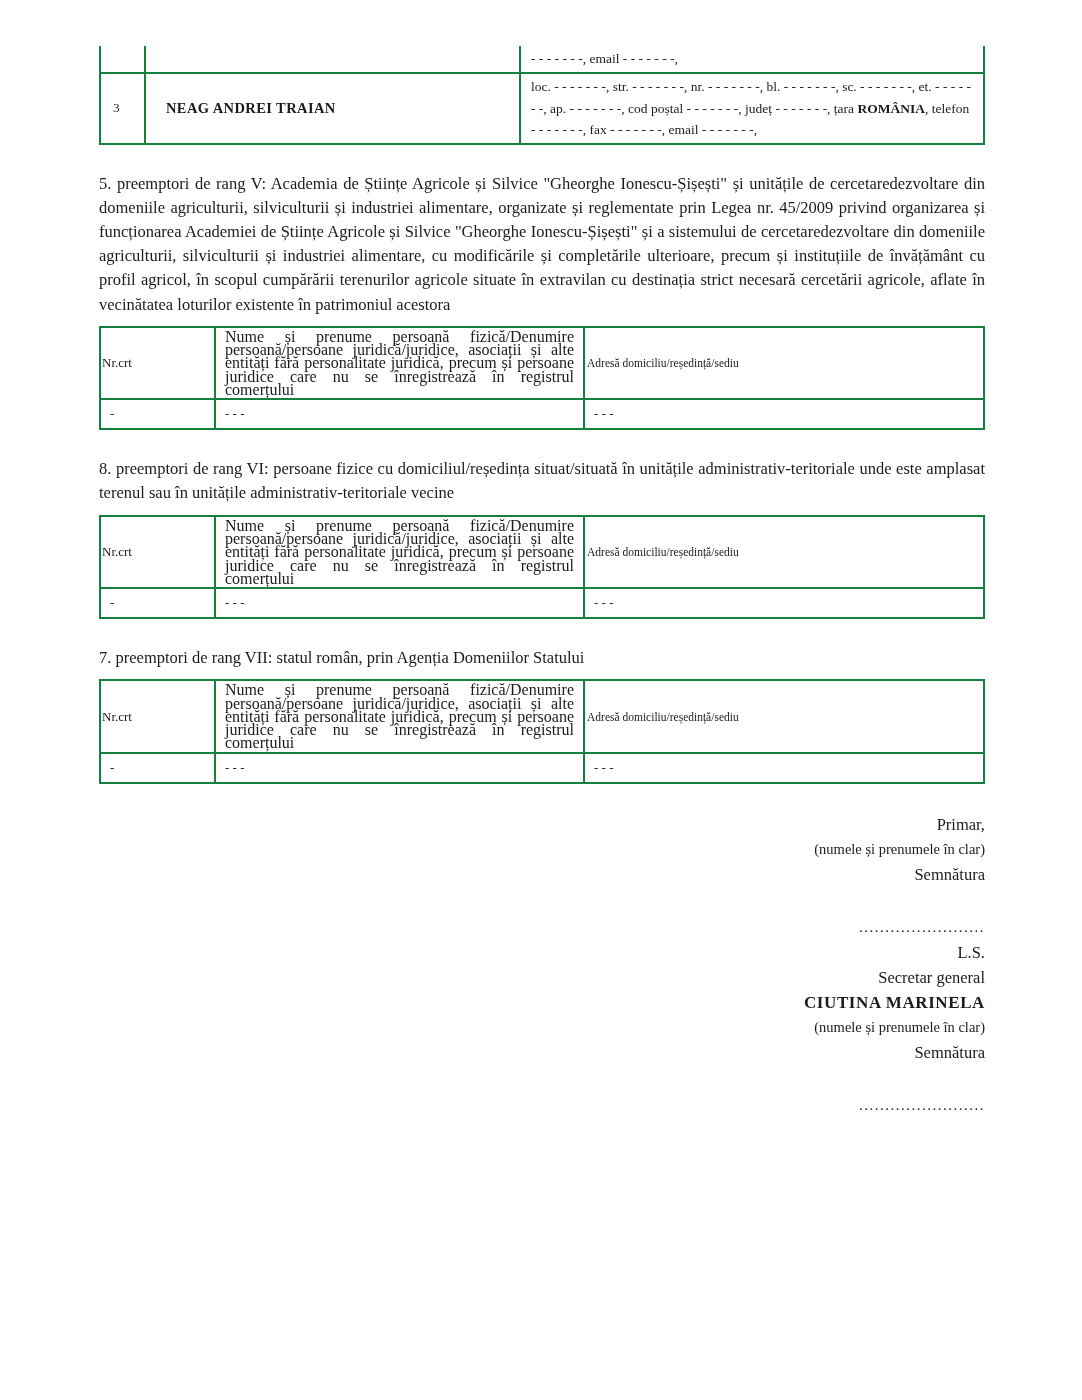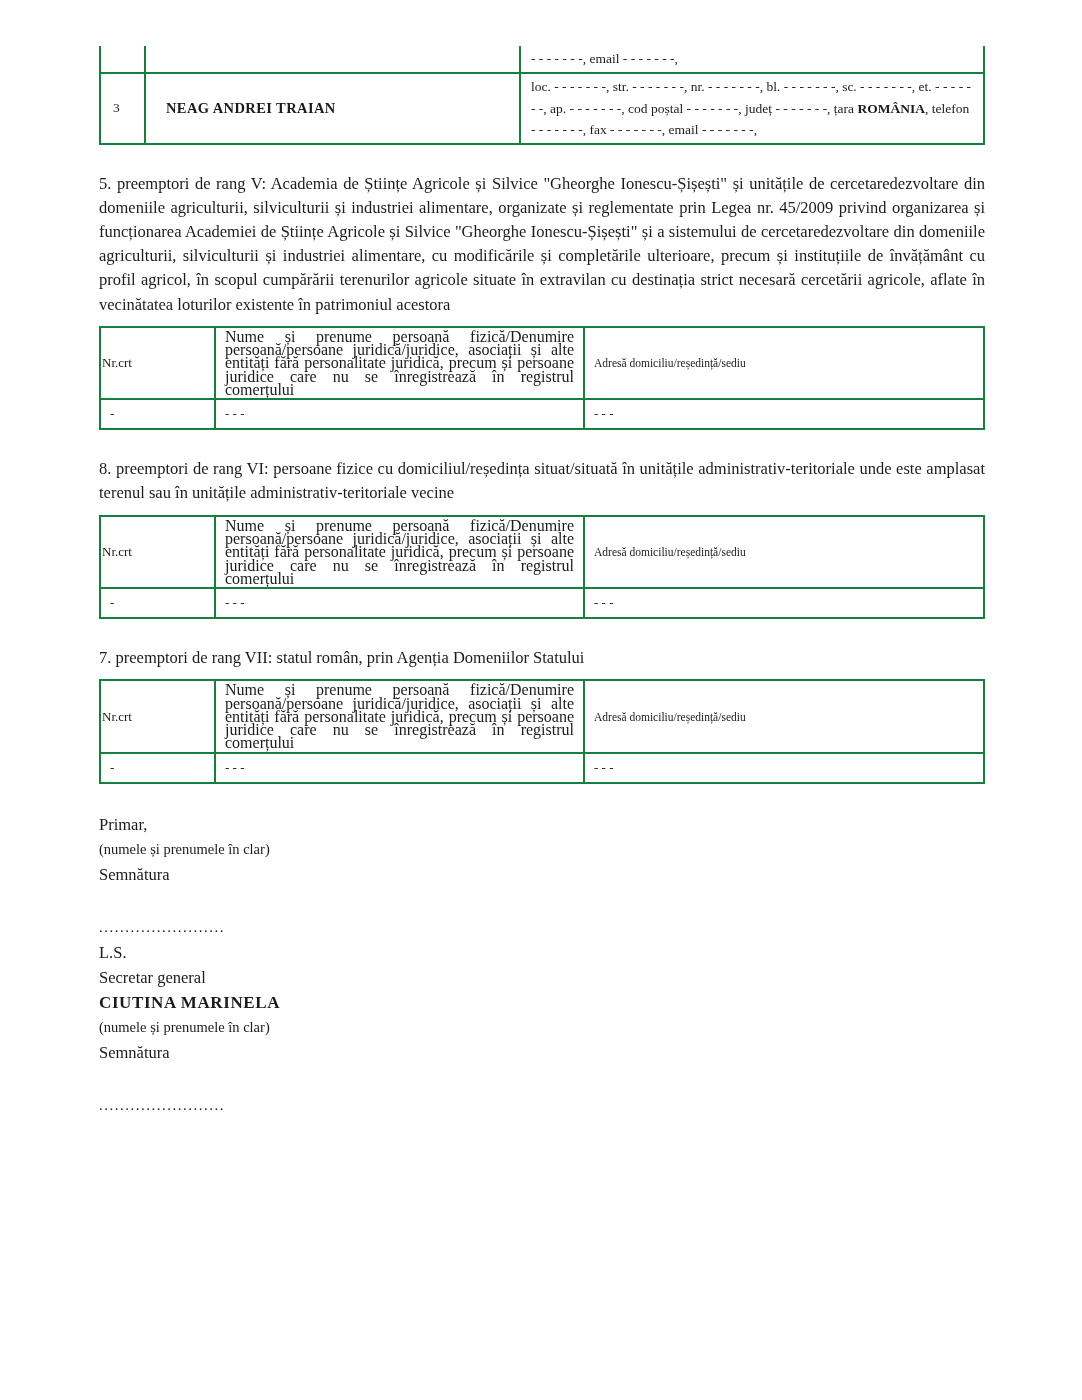--- a/index.html
+++ b/index.html
@@ -78,31 +78,31 @@
   }
   .h-name {
     font-size: 16px;
     line-height: 13.3px;
     text-align: justify;
     padding: 2px 9px;
     margin-top: 20px;
   }
   .h-addr {
     font-size: 11.5px;
-    padding-left: 9px;
+    padding-left: 2px;
   }
   .d-cell {
     font-size: 13px;
     padding-left: 9px;
   }
 
   
   .sig {
     margin-top: 28px;
-    text-align: left;
+    text-align: right;
     font-size: 16.5px;
   }
   .sig-line { line-height: 25px; }
   .sig-name {
     font-weight: bold;
     font-size: 17px;
     letter-spacing: 0.6px;
   }
   .sig-sub { font-size: 14.5px; }
   .dots-line {

